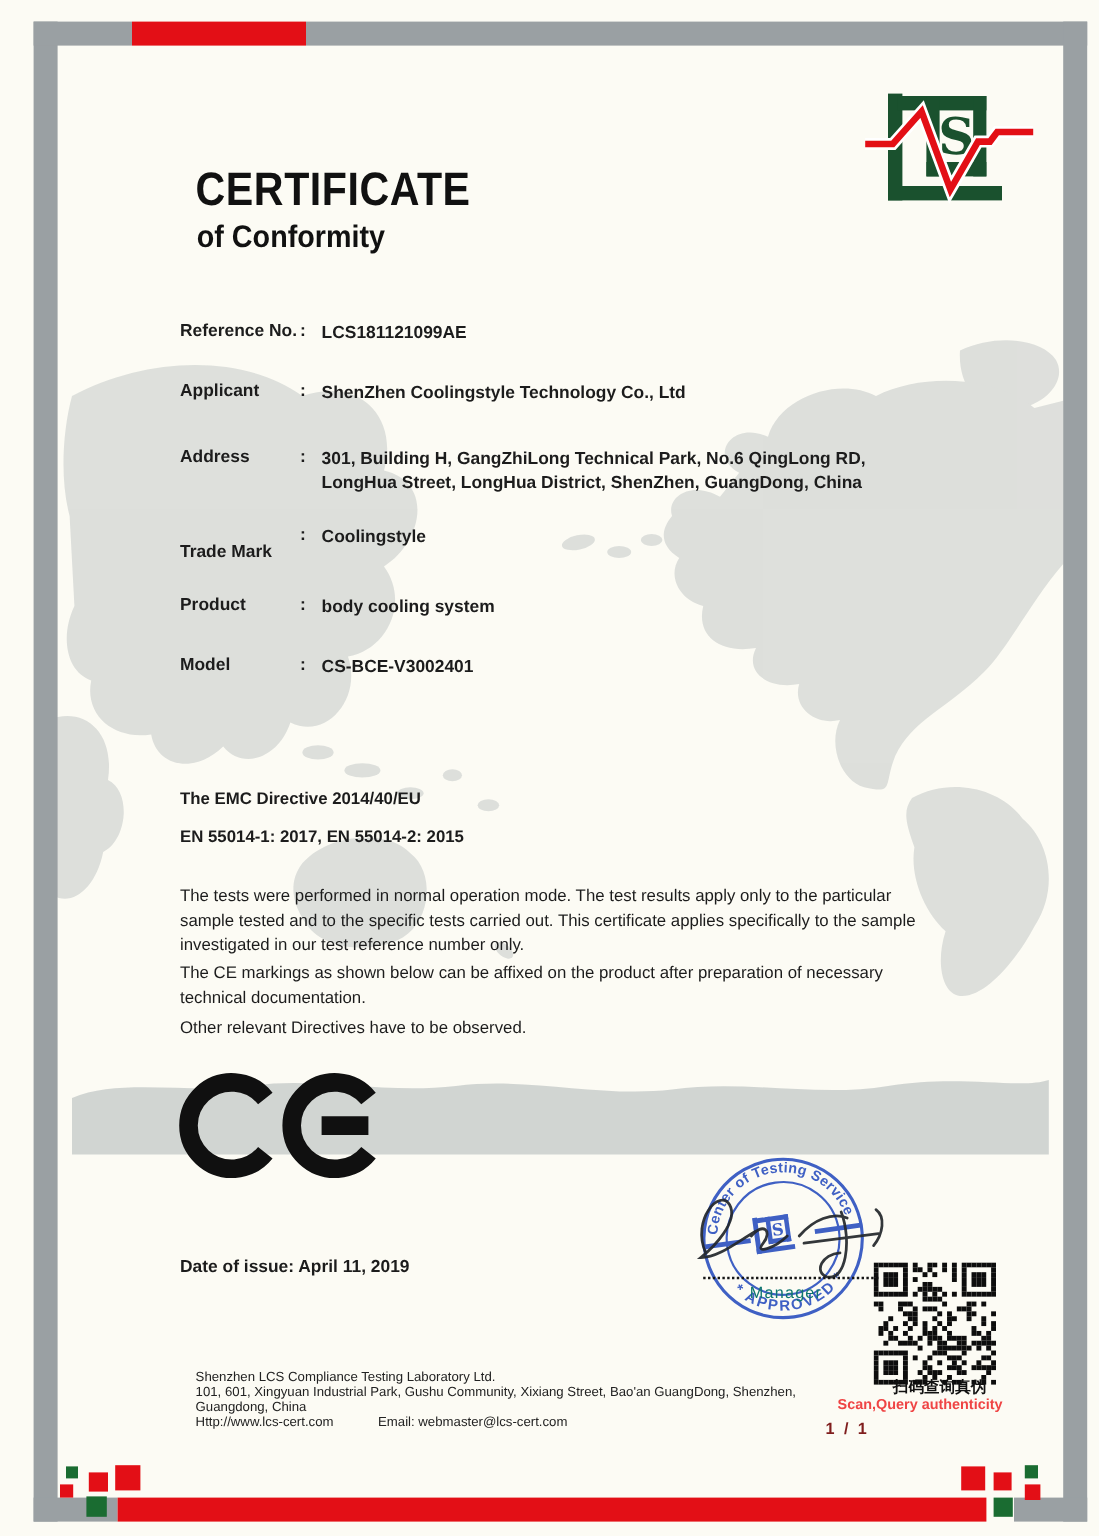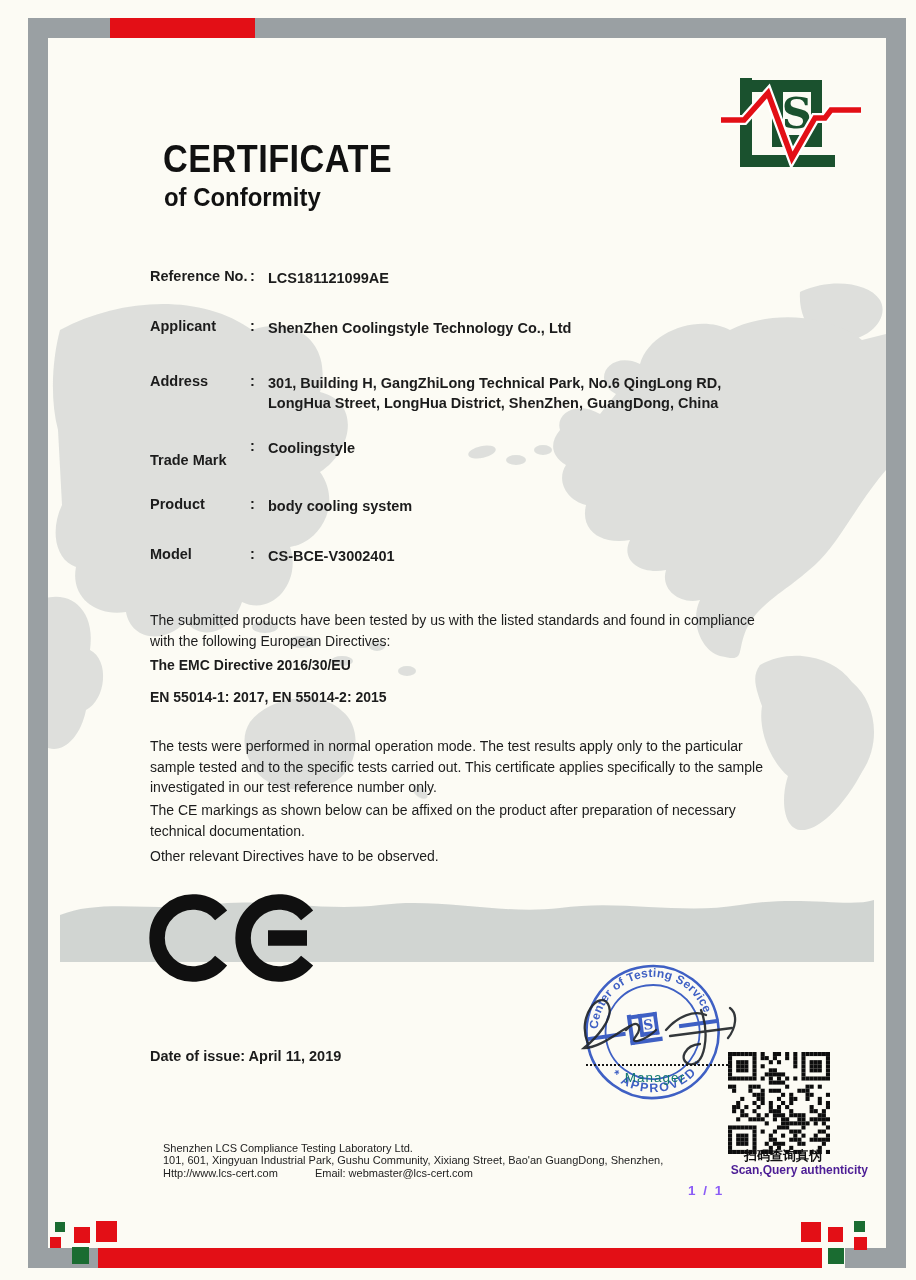--- a/index.html
+++ b/index.html
@@ -23,30 +23,30 @@
   .f-colon{position:absolute;left:250px;font-size:14.5px;font-weight:bold;}
   .f-value{position:absolute;left:268px;width:540px;font-size:14.5px;font-weight:bold;line-height:20px;white-space:pre-line;}
   
   .para{position:absolute;left:150px;width:680px;font-size:14px;line-height:20.5px;white-space:pre-line;}
   .para.bold{font-weight:bold;}
   .date-line{position:absolute;left:150px;font-size:14.5px;font-weight:bold;}
   
   .footer{position:absolute;left:163px;top:1142px;width:520px;font-size:11px;line-height:12.4px;color:#222;}
   .footer .row{position:relative;height:12.4px;}
   .footer .col2{position:absolute;left:152px;top:0;}
-  .page-num{position:absolute;left:688px;top:1183px;font-size:13.5px;font-weight:bold;letter-spacing:2px;color:#8b5cf6;}
+  .page-num{position:absolute;left:688px;top:1183px;font-size:13.5px;font-weight:bold;letter-spacing:2px;color:#7f1d1d;}
   
   .stamp{position:absolute;left:578px;top:960px;width:150px;height:150px;transform:rotate(-8deg);opacity:.9;}
   .sig{position:absolute;left:572px;top:982px;width:200px;height:100px;opacity:.92;}
   .dotline{position:absolute;left:586px;top:1064px;width:146px;border-top:2.5px dotted #151515;}
   .manager{position:absolute;left:600px;top:1070px;width:110px;text-align:center;font-size:13.5px;letter-spacing:1px;color:#0f766e;}
   
   .qr{position:absolute;left:728px;top:1052px;width:102px;height:102px;}
   .qr-cap-zh{position:absolute;left:698px;top:1147px;width:170px;text-align:center;font-size:13px;font-weight:bold;color:#111;}
-  .qr-cap-en{position:absolute;left:698px;top:1163px;width:170px;text-align:right;font-size:12px;font-weight:bold;color:#4c1d95;}
+  .qr-cap-en{position:absolute;left:698px;top:1163px;width:170px;text-align:left;font-size:12px;font-weight:bold;color:#ef4444;}
   svg{display:block;}
 </style>
 </head>
 <body>
 
 <div class="page">
 
   <svg class="abs" style="left:0;top:0" width="916" height="1280" viewBox="0 0 916 1280" aria-hidden="true">
     <g fill="#d6d9d6" opacity="0.8">
       <path d="M60,330 C120,298 200,293 252,330 C302,313 332,350 320,392 C362,402 352,452 320,472
@@ -141,23 +141,21 @@
     <span class="f-label" style="top:496px">Product</span>
     <span class="f-colon" style="top:496px">:</span>
     <span class="f-value" style="top:496px">body cooling system</span>
   </div>
   <div>
     <span class="f-label" style="top:546px">Model</span>
     <span class="f-colon" style="top:546px">:</span>
     <span class="f-value" style="top:546px">CS-BCE-V3002401</span>
   </div>
 
-  <div class="para" style="top:610px">The submitted products have been tested by us with the listed standards and found in compliance
-with the following European Directives:</div>
-  <div class="para bold" style="top:655px">The EMC Directive 2016/30/EU</div>
+  <div class="para bold" style="top:655px">The EMC Directive 2014/40/EU</div>
   <div class="para bold" style="top:687px">EN 55014-1: 2017, EN 55014-2: 2015</div>
   <div class="para" style="top:736px">The tests were performed in normal operation mode. The test results apply only to the particular
 sample tested and to the specific tests carried out. This certificate applies specifically to the sample
 investigated in our test reference number only.</div>
   <div class="para" style="top:846px">Other relevant Directives have to be observed.</div>
   <div class="para" style="top:800px">The CE markings as shown below can be affixed on the product after preparation of necessary
 technical documentation.</div>
 
   <div class="abs" style="left:147px;top:886px;width:170px;height:104px">
     <svg width="170" height="104" viewBox="0 0 170 104">
@@ -494,20 +492,21 @@
         <rect x="89.76" y="97.92" width="4.08" height="4.08" fill="#0d0d0d"></rect>
         <rect x="97.92" y="97.92" width="4.08" height="4.08" fill="#0d0d0d"></rect>
       </svg>
   </div>
   <div class="qr-cap-zh">扫码查询真伪</div>
   <div class="qr-cap-en">Scan,Query authenticity</div>
 
   <div class="footer">
     <div class="row">Shenzhen LCS Compliance Testing Laboratory Ltd.</div>
     <div class="row">101, 601, Xingyuan Industrial Park, Gushu Community, Xixiang Street, Bao'an GuangDong, Shenzhen,</div>
+    <div class="row">Guangdong, China</div>
     <div class="row">
       <span>Http://www.lcs-cert.com</span>
       <span class="col2">Email: webmaster@lcs-cert.com</span>
     </div>
   </div>
   <div class="page-num">1 / 1</div>
 
 </div>
 
 </body></html>

